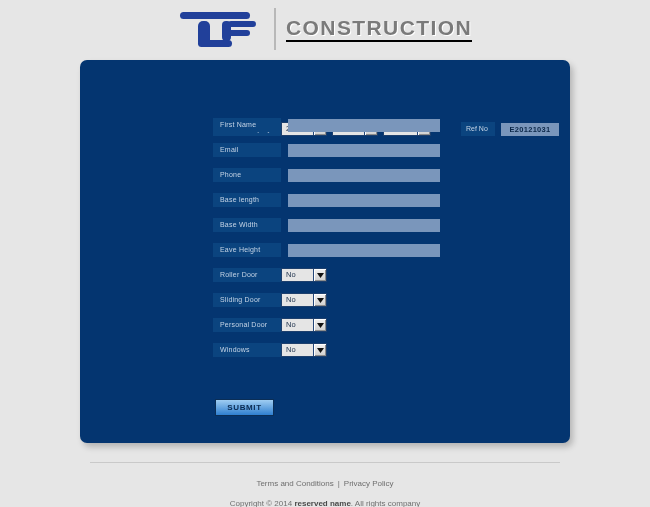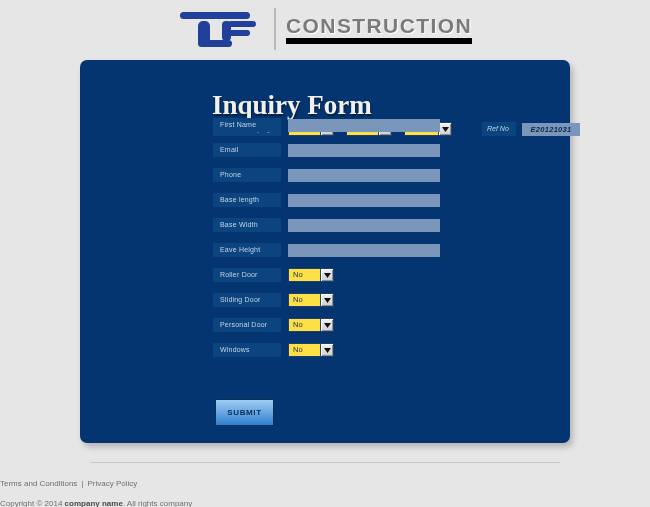--- a/index.html
+++ b/index.html
@@ -49,21 +49,21 @@
     font-family: "Liberation Sans", sans-serif;
     font-weight: bold;
     color: #7a7a7a;
     letter-spacing: 1.4px;
     line-height: 1.0;
     text-shadow: 1px 1px 0 #ffffff;
   }
   .logo-line1 {
     font-size: 21px;
     padding-bottom: 2px;
-    border-bottom: 6px solid #000000;
+    border-bottom: 2px solid #000000;
   }
   .logo-line2 {
     font-size: 21px;
     padding-top: 3px;
   }
 
   
   .panel {
     position: absolute;
     left: 80px;
@@ -124,24 +124,23 @@
     font-size: 8px;
     color: #07203f;
     font-family: "Liberation Sans", sans-serif;
     outline: none;
   }
   .txtinput.wide { width: 152px; }
 
   
   .sel {
     height: 14px;
-    margin-left: 7px;
     display: flex;
     align-items: stretch;
-    background: #fde047;
+    background: #e5e5e5;
     border: 1px solid #5c7characters;
     box-sizing: border-box;
     border: 1px solid #1d3f6d;
   }
   .sel .val {
     font-size: 7.5px;
     color: #1b2f4a;
     line-height: 12px;
     padding-left: 4px;
     flex: 1;
@@ -173,21 +172,20 @@
     align-items: center;
     height: 14px;
   }
   .date-row .lbl { width: 68px; }
   .date-row .gap { width: 5px; }
 
   .ref-group {
     display: flex;
     align-items: center;
     margin-left: 30px;
-    font-style: italic;
   }
   .ref-lbl {
     width: 34px;
     height: 14px;
     background: #0b447f;
     color: #c5d4e6;
     font-size: 7px;
     line-height: 14px;
     padding-left: 5px;
     box-sizing: border-box;
@@ -205,41 +203,41 @@
     margin-left: 6px;
     letter-spacing: 0.3px;
   }
 
   
   .submit-btn {
     position: absolute;
     left: 135px;
     top: 339px;
     width: 59px;
-    height: 27px;
+    height: 17px;
     background: linear-gradient(#9fcdf2, #2f7fd0);
     border: 1px solid #0b2e56;
     color: #0a2a50;
     font-size: 8px;
     font-weight: bold;
     letter-spacing: 0.6px;
     line-height: 15px;
     text-align: center;
     cursor: pointer;
     font-family: "Liberation Sans", sans-serif;
     padding: 0;
   }
 
   
   .footer {
     position: absolute;
     left: 0;
     top: 462px;
     width: 650px;
-    text-align: left;
+    text-align: center;
   }
   .footer-divider {
     width: 470px;
     height: 1px;
     background: #c9c9c9;
     margin: 0 auto 16px auto;
   }
   .footer-links {
     font-size: 8px;
     color: #6f6f6f;
@@ -275,21 +273,20 @@
     </div>
     <div class="logo-divider"></div>
     <div class="logo-text">
       <div class="logo-line1">CONSTRUCTION</div>
     </div>
   </div>
 </div>
 
 <div class="panel">
 
-  <div class="form-title">Inquiry Form</div>
 
   <div class="date-row">
     <div class="lbl">Date of Enquiry</div>
     <div class="sel dateA">
       <span class="val">22</span>
       <span class="arrow">
         <svg width="7" height="5" viewBox="0 0 7 5">
             <path d="M0 0 L7 0 L3.5 5 Z" fill="#111"></path>
           </svg>
       </span>
@@ -402,14 +399,14 @@
   </div>
 
   <button class="submit-btn">SUBMIT</button>
 </div>
 
 <div class="footer">
   <div class="footer-divider"></div>
   <div class="footer-links">
     <a href="#">Terms and Conditions</a><span class="footer-sep">|</span><a href="#">Privacy Policy</a>
   </div>
-  <div class="copyright"><span>Copyright © 2014 </span><b>company name</b><span>. All rights company</span></div>
+  <div class="copyright"><span>Copyright © 2014 </span><b>reserved name</b><span>. All rights company</span></div>
 </div>
 
 </body></html>

